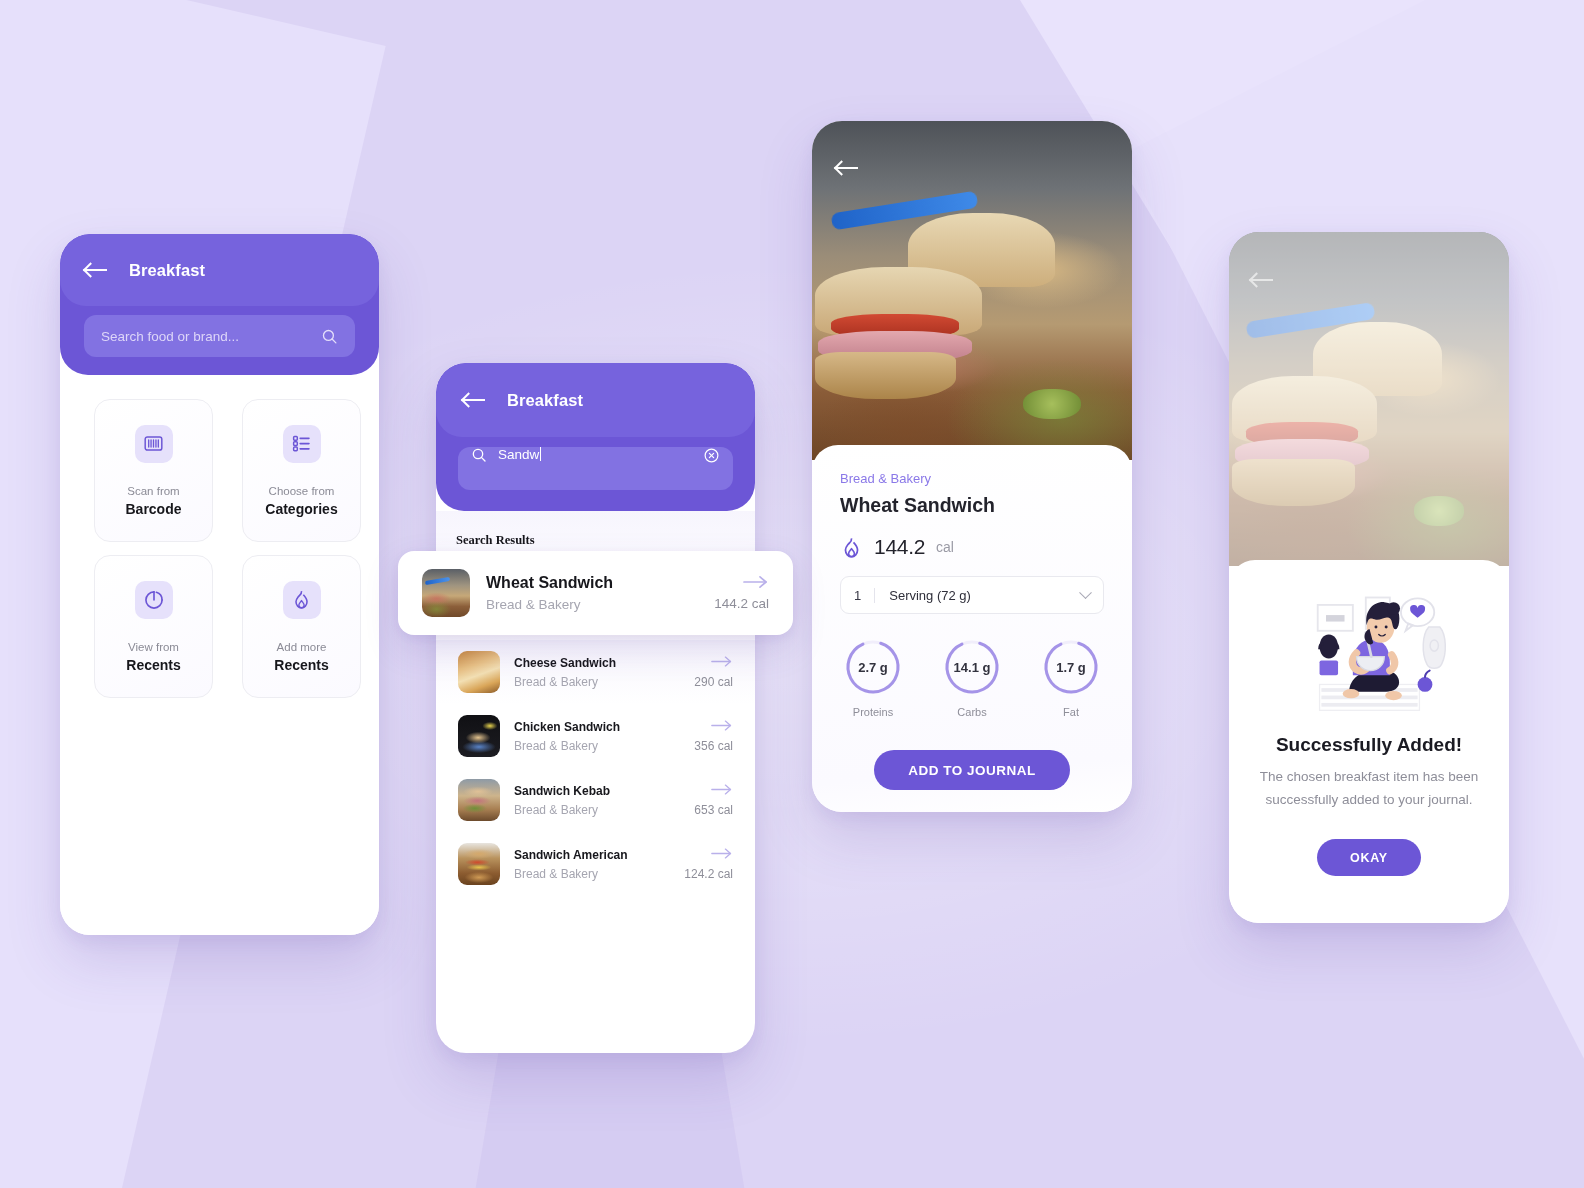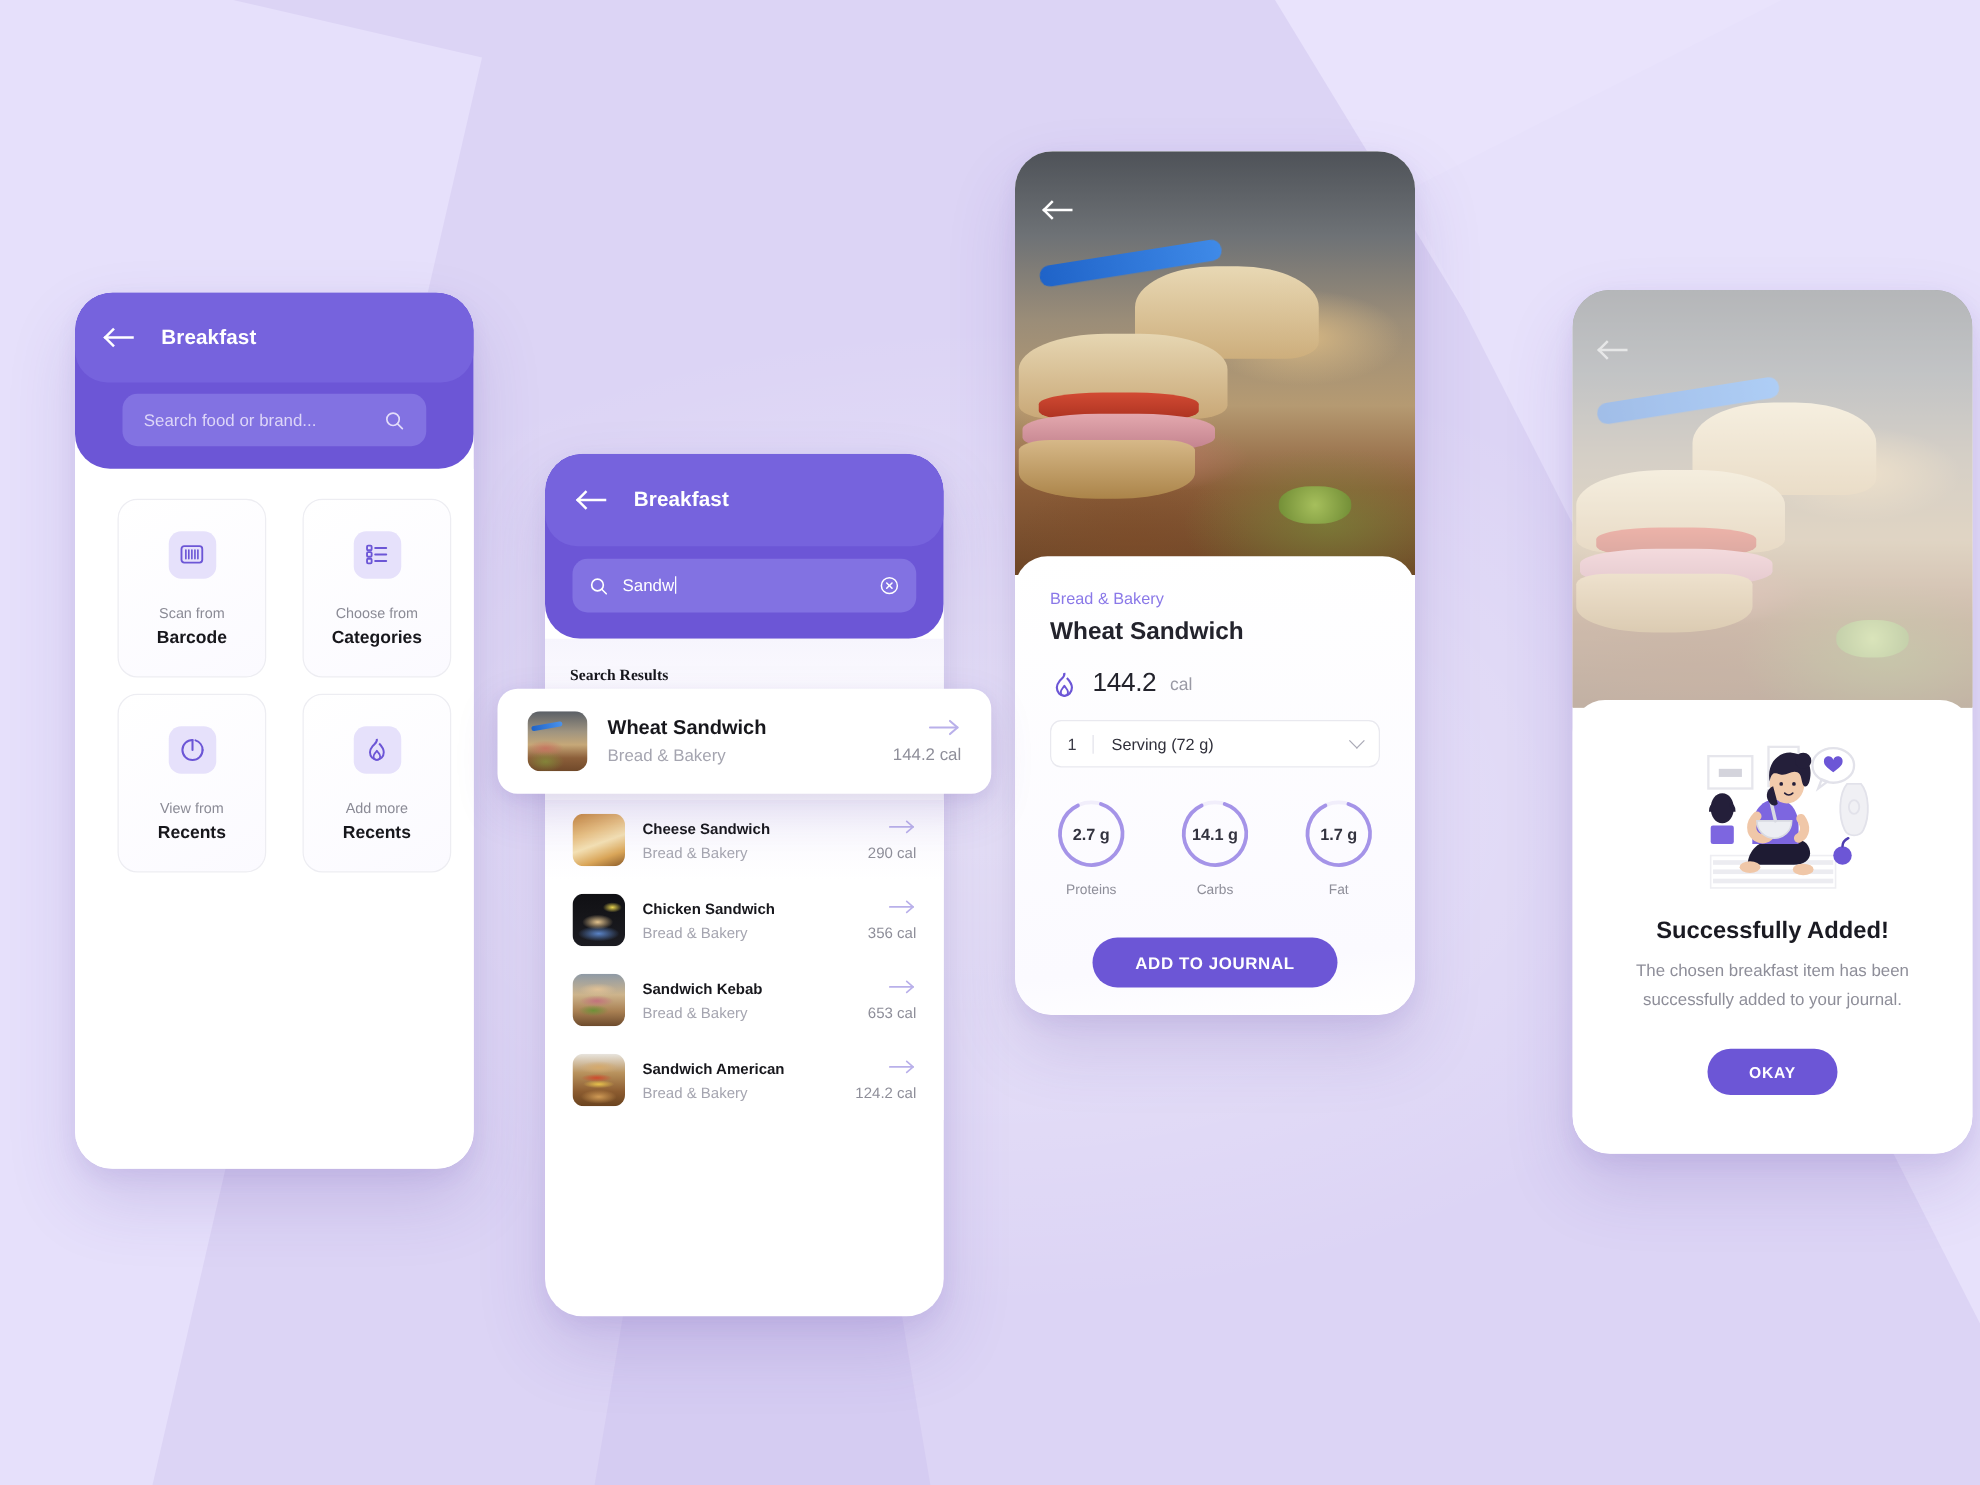--- a/index.html
+++ b/index.html
@@ -73,21 +73,21 @@
   .back-arrow::before {
     content: ""; position: absolute; left: 0; top: 50%;
     width: 100%; height: 2px; background: #fff; transform: translateY(-50%);
   }
   .back-arrow::after {
     content: ""; position: absolute; left: 0px; top: 50%;
     width: 9px; height: 9px; border-left: 2px solid #fff; border-bottom: 2px solid #fff;
     transform: translateY(-50%) rotate(45deg);
   }
   .p1-title { color: #fff; font-size: 16.5px; font-weight: bold; letter-spacing: .1px; }
-  .p1-searchwrap { padding: 0 38px; margin-top: 9px; }
+  .p1-searchwrap { padding: 0 24px; margin-top: 9px; }
   .p1-search {
     height: 42px; background: #8272e2; border-radius: 12px;
     display: flex; align-items: center; padding: 0 17px;
     justify-content: space-between;
   }
   .p1-search .ph { color: #ddd6f8; font-size: 13.5px; }
   .p1-body { padding: 24px 18px 0 18px; background: #fff; height: 560px; }
   .grid2 { display: grid; grid-template-columns: 1fr 1fr; gap: 13px; }
   .tile {
     border: 1px solid #ededf2; border-radius: 16px;
@@ -109,21 +109,21 @@
   .p2-header {
     background: #6c56d6; height: 148px; border-radius: 30px 30px 28px 28px;
   }
   .p2-topbar {
     height: 74px; display: flex; align-items: center; gap: 22px; padding: 0 27px;
     background: #7663dd; border-radius: 30px 30px 26px 26px;
   }
   .p2-searchwrap { padding: 0 22px; margin-top: 10px; }
   .p2-search {
     height: 43px; background: #8272e2; border-radius: 12px;
-    display: flex; align-items: center; padding: 0 13px; gap: 11px;
+    display: flex; padding: 0 13px; gap: 11px;
   }
   .p2-search .val { color: #fff; font-size: 13.5px; flex: 1; position: relative; }
   .caret {
     display: inline-block; width: 1px; height: 14px; background: #fff;
     vertical-align: -2px; margin-left: 1px;
   }
   .p2-results-label {
     font-size: 12.5px; font-weight: bold; color: #17171c;
     padding: 22px 20px 8px 20px;
     background: linear-gradient(180deg,#f7f5fd 0%, #fbfaff 100%);
@@ -192,21 +192,21 @@
   .p3-cta {
     position: absolute; left: 0; right: 0; bottom: 22px; display: flex; justify-content: center;
   }
   .btn-primary {
     background: #6c56d6; color: #fff; border: none; border-radius: 22px;
     height: 40px; padding: 0 34px; font-size: 13.5px; font-weight: bold;
     letter-spacing: .5px; cursor: pointer; font-family: "Liberation Sans", sans-serif;
   }
 
   
-  #phone4 { left: 1258px; top: 232px; width: 320px; height: 691px; }
+  #phone4 { left: 1229px; top: 232px; width: 280px; height: 691px; }
   .p4-photo { height: 334px; position: relative; }
   .p4-photo::after {
     content: ""; position: absolute; inset: 0; background: rgba(255,255,255,.58);
   }
   .p4-back { position: absolute; left: 22px; top: 40px; z-index: 3; opacity: .62; }
   .p4-card {
     position: absolute; left: 0; right: 0; top: 328px; bottom: 0;
     background: #fff; border-radius: 26px 26px 30px 30px;
     padding: 28px 26px 0; text-align: center;
   }

